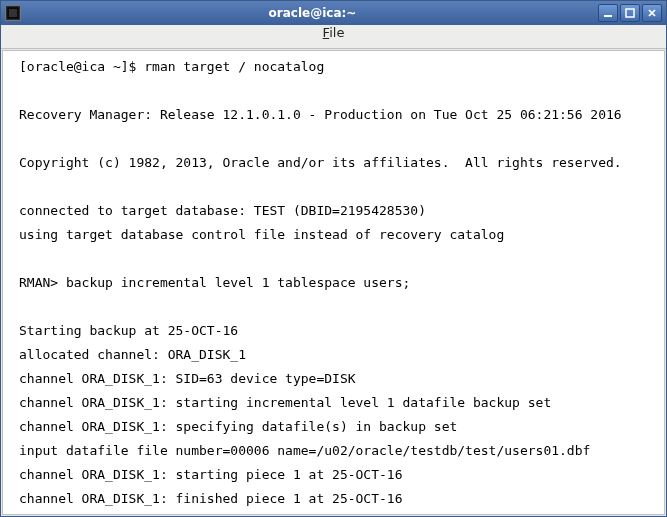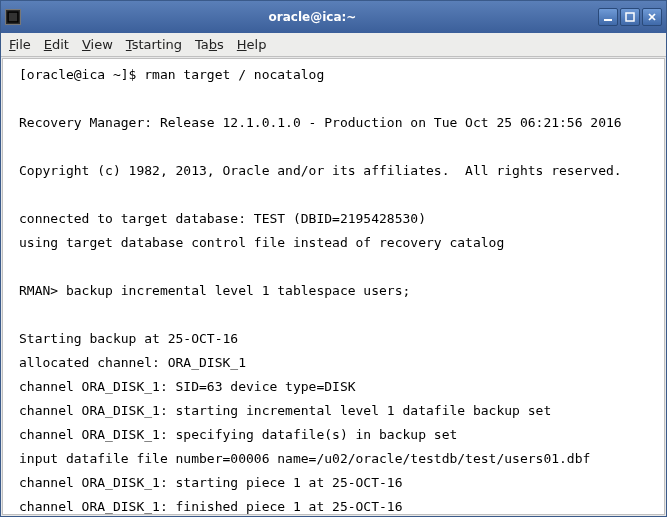--- a/index.html
+++ b/index.html
@@ -4,21 +4,21 @@
 <style>
   * { margin: 0; padding: 0; box-sizing: border-box; }
   html, body { width: 667px; height: 517px; overflow: hidden; font-family: "DejaVu Sans", sans-serif; }
   .window {
     width: 667px; height: 517px;
     display: flex; flex-direction: column;
     border: 1px solid #3a5a8a;
     background: #e8e8e8;
   }
   .titlebar {
-    height: 32px;
+    height: 24px;
     background: linear-gradient(to bottom, #5a7fb8 0%, #3b5f9a 100%);
     display: flex; align-items: center;
     padding: 0 4px;
     color: #ffffff;
     font-size: 12px;
     font-weight: bold;
   }
   .titlebar .app-icon {
     width: 16px; height: 16px; margin-right: 6px;
     background: #2b2b2b; border: 1px solid #777;
@@ -41,20 +41,21 @@
   .titlebar .win-btn svg { width: 10px; height: 10px; }
   .menubar {
     height: 24px;
     background: #ededeb;
     border-bottom: 1px solid #c0c0c0;
     display: flex; align-items: center;
     padding: 0 8px;
     gap: 13px;
     font-size: 13px;
     color: #222;
+    flex-direction: column;
   }
   .menubar .menu-item { cursor: pointer; }
   .menubar .menu-item .ul { text-decoration: underline; }
   .terminal {
     flex: 1;
     background: #ffffff;
     color: #000000;
     font-family: "DejaVu Sans Mono","Liberation Mono",monospace;
     font-size: 13px;
     line-height: 24px;

